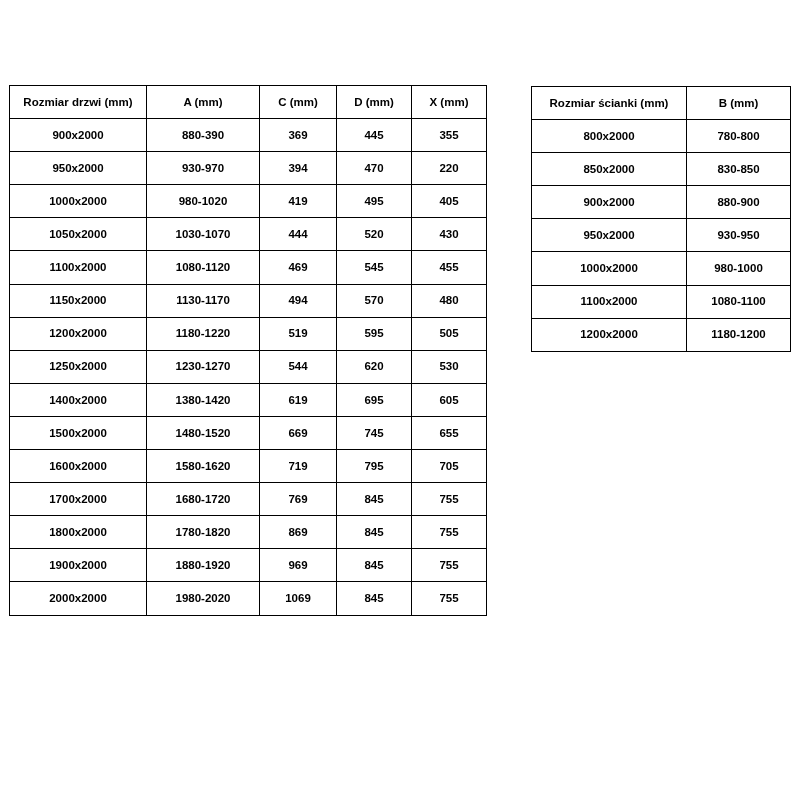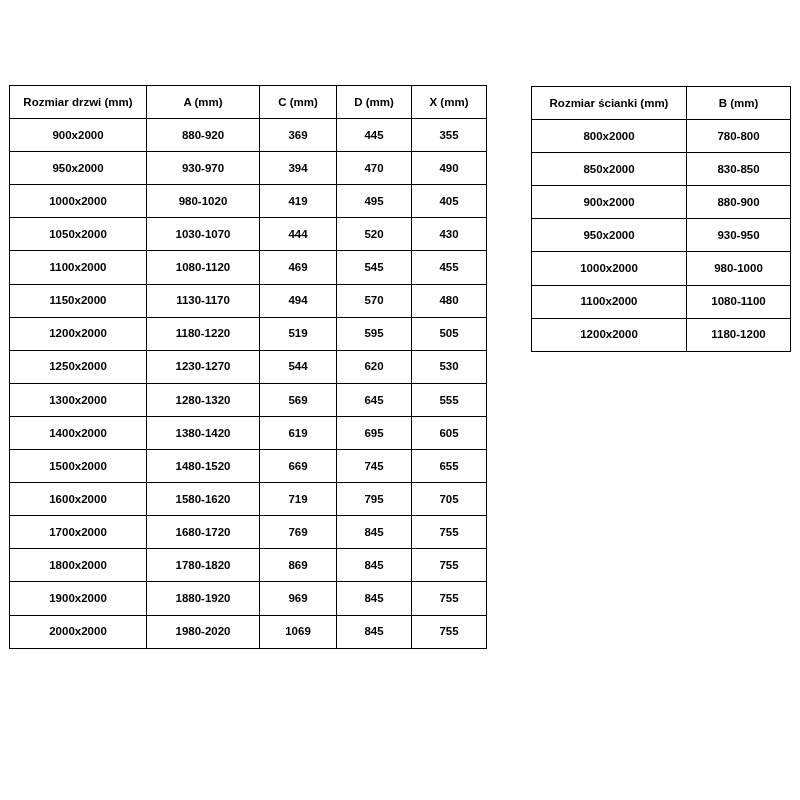--- a/index.html
+++ b/index.html
@@ -87,31 +87,31 @@
         <th>Rozmiar drzwi (mm)</th>
         <th>A (mm)</th>
         <th>C (mm)</th>
         <th>D (mm)</th>
         <th>X (mm)</th>
       </tr>
     </thead>
     <tbody>
       <tr>
         <td>900x2000</td>
-        <td>880-920</td>
+        <td>880-390</td>
         <td>369</td>
         <td>445</td>
         <td>355</td>
       </tr>
       <tr>
         <td>950x2000</td>
         <td>930-970</td>
         <td>394</td>
         <td>470</td>
-        <td>490</td>
+        <td>220</td>
       </tr>
       <tr>
         <td>1000x2000</td>
         <td>980-1020</td>
         <td>419</td>
         <td>495</td>
         <td>405</td>
       </tr>
       <tr>
         <td>1050x2000</td>
@@ -140,27 +140,20 @@
         <td>519</td>
         <td>595</td>
         <td>505</td>
       </tr>
       <tr>
         <td>1250x2000</td>
         <td>1230-1270</td>
         <td>544</td>
         <td>620</td>
         <td>530</td>
-      </tr>
-      <tr>
-        <td>1300x2000</td>
-        <td>1280-1320</td>
-        <td>569</td>
-        <td>645</td>
-        <td>555</td>
       </tr>
       <tr>
         <td>1400x2000</td>
         <td>1380-1420</td>
         <td>619</td>
         <td>695</td>
         <td>605</td>
       </tr>
       <tr>
         <td>1500x2000</td>

